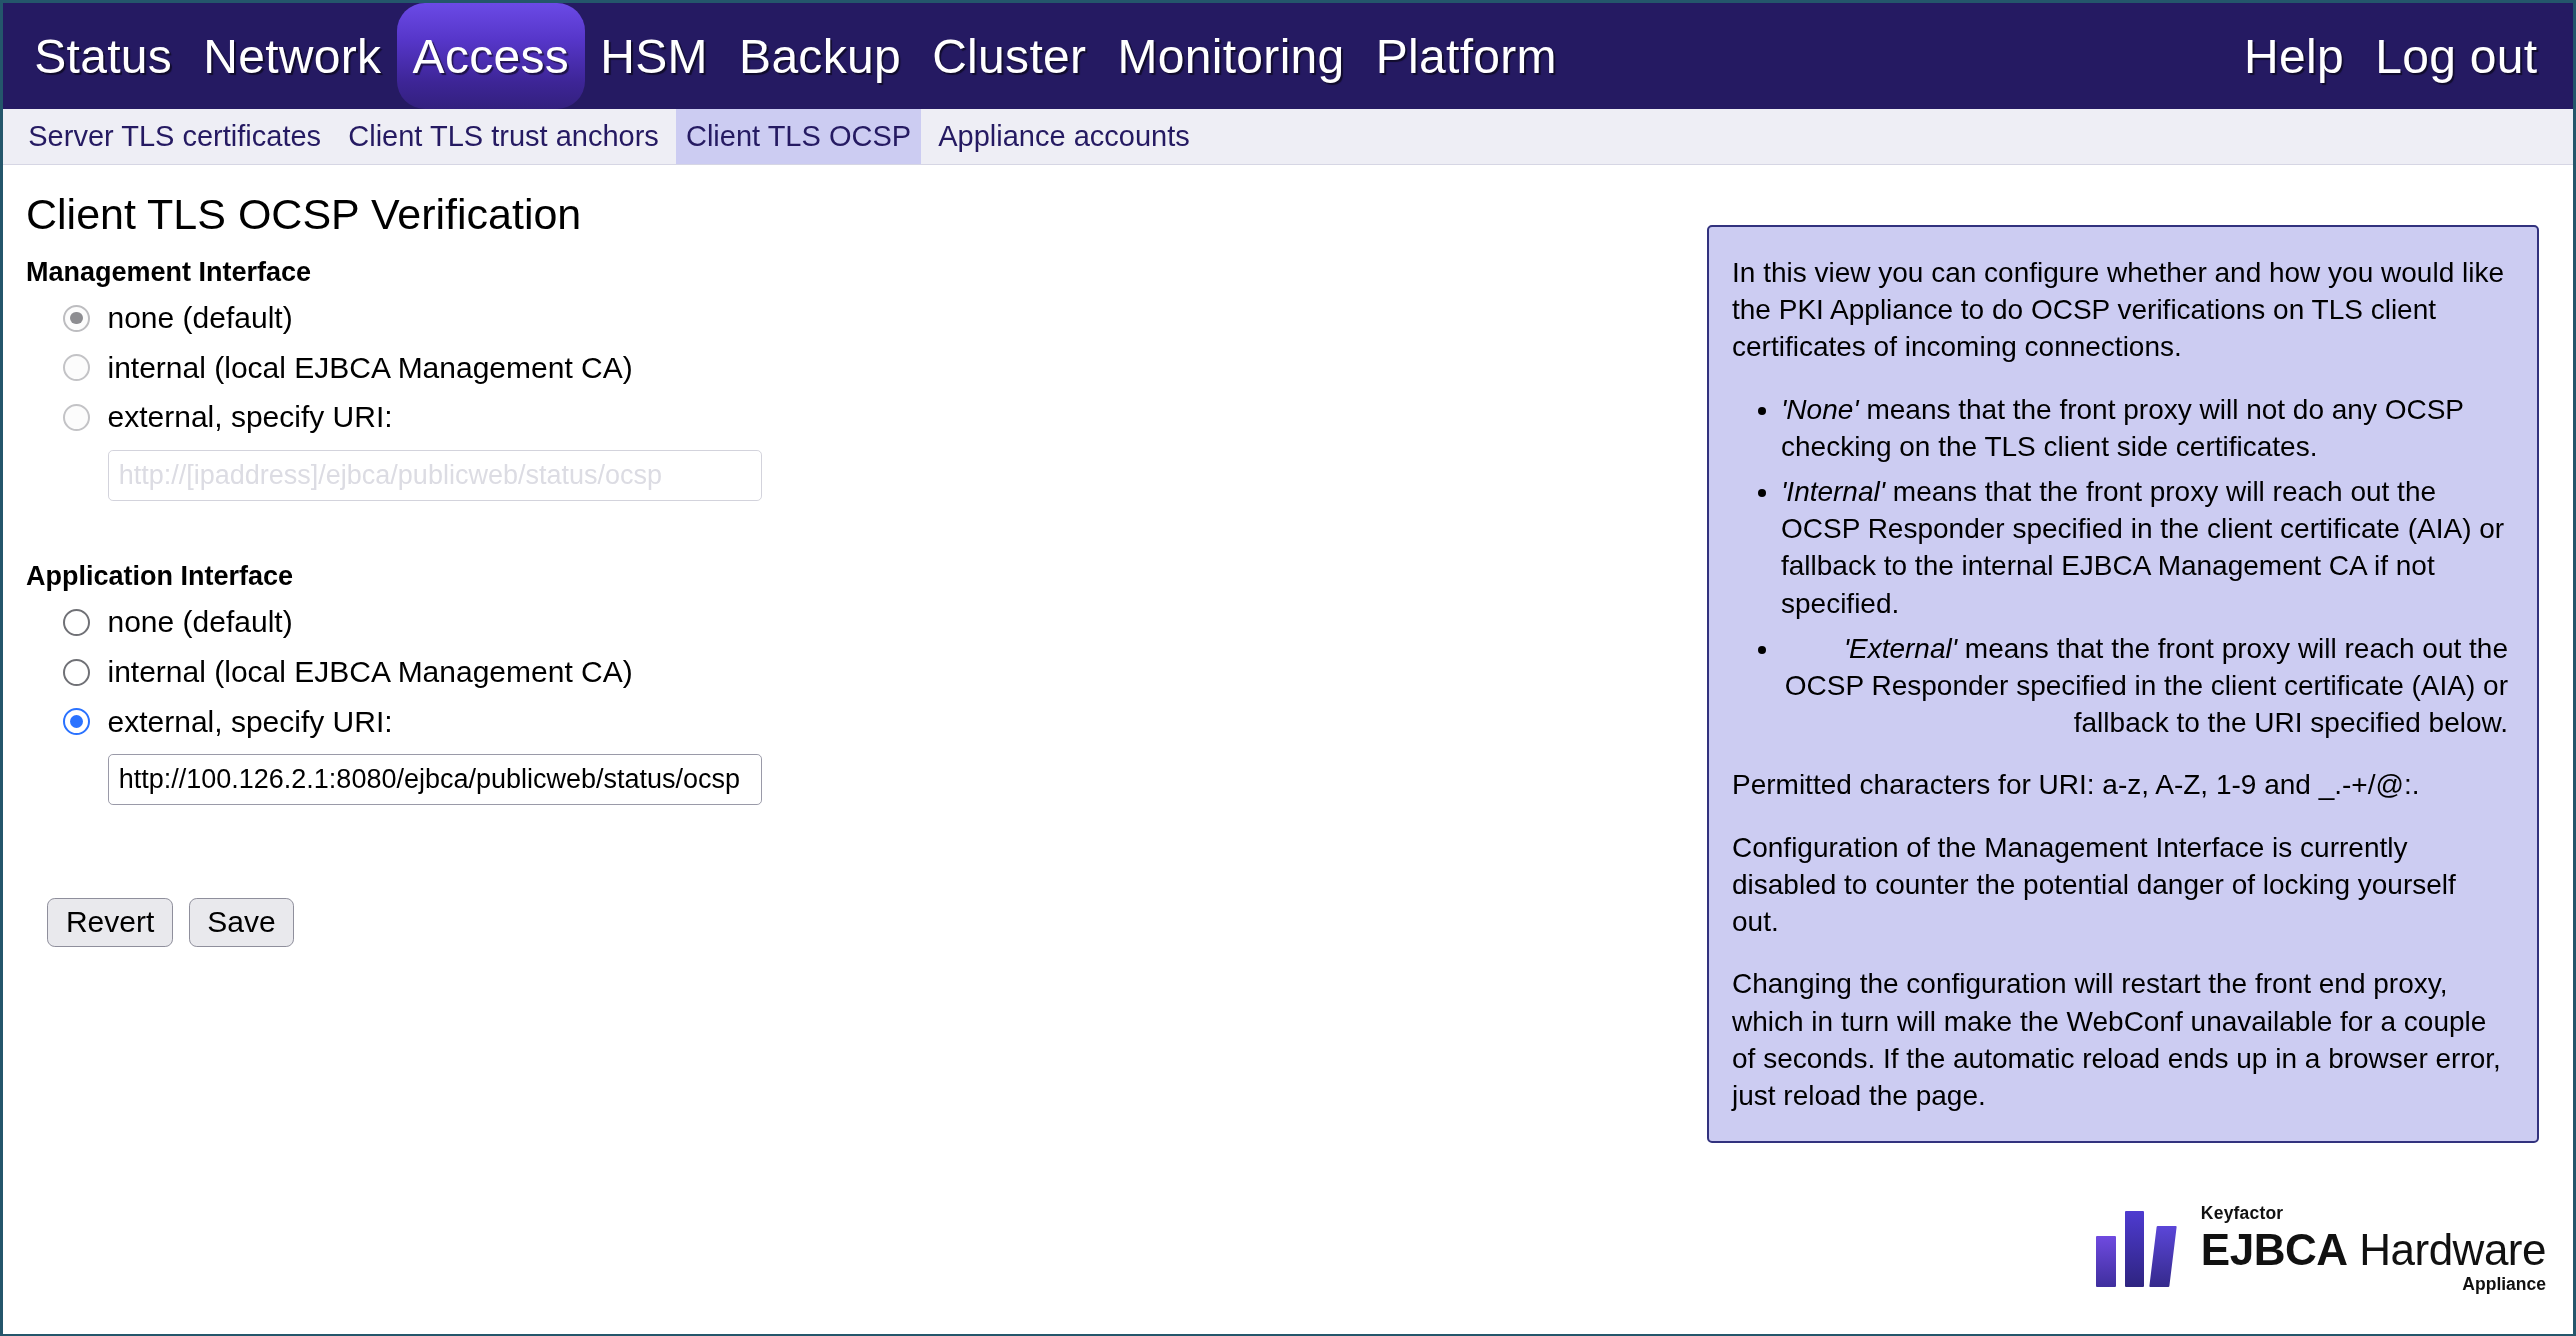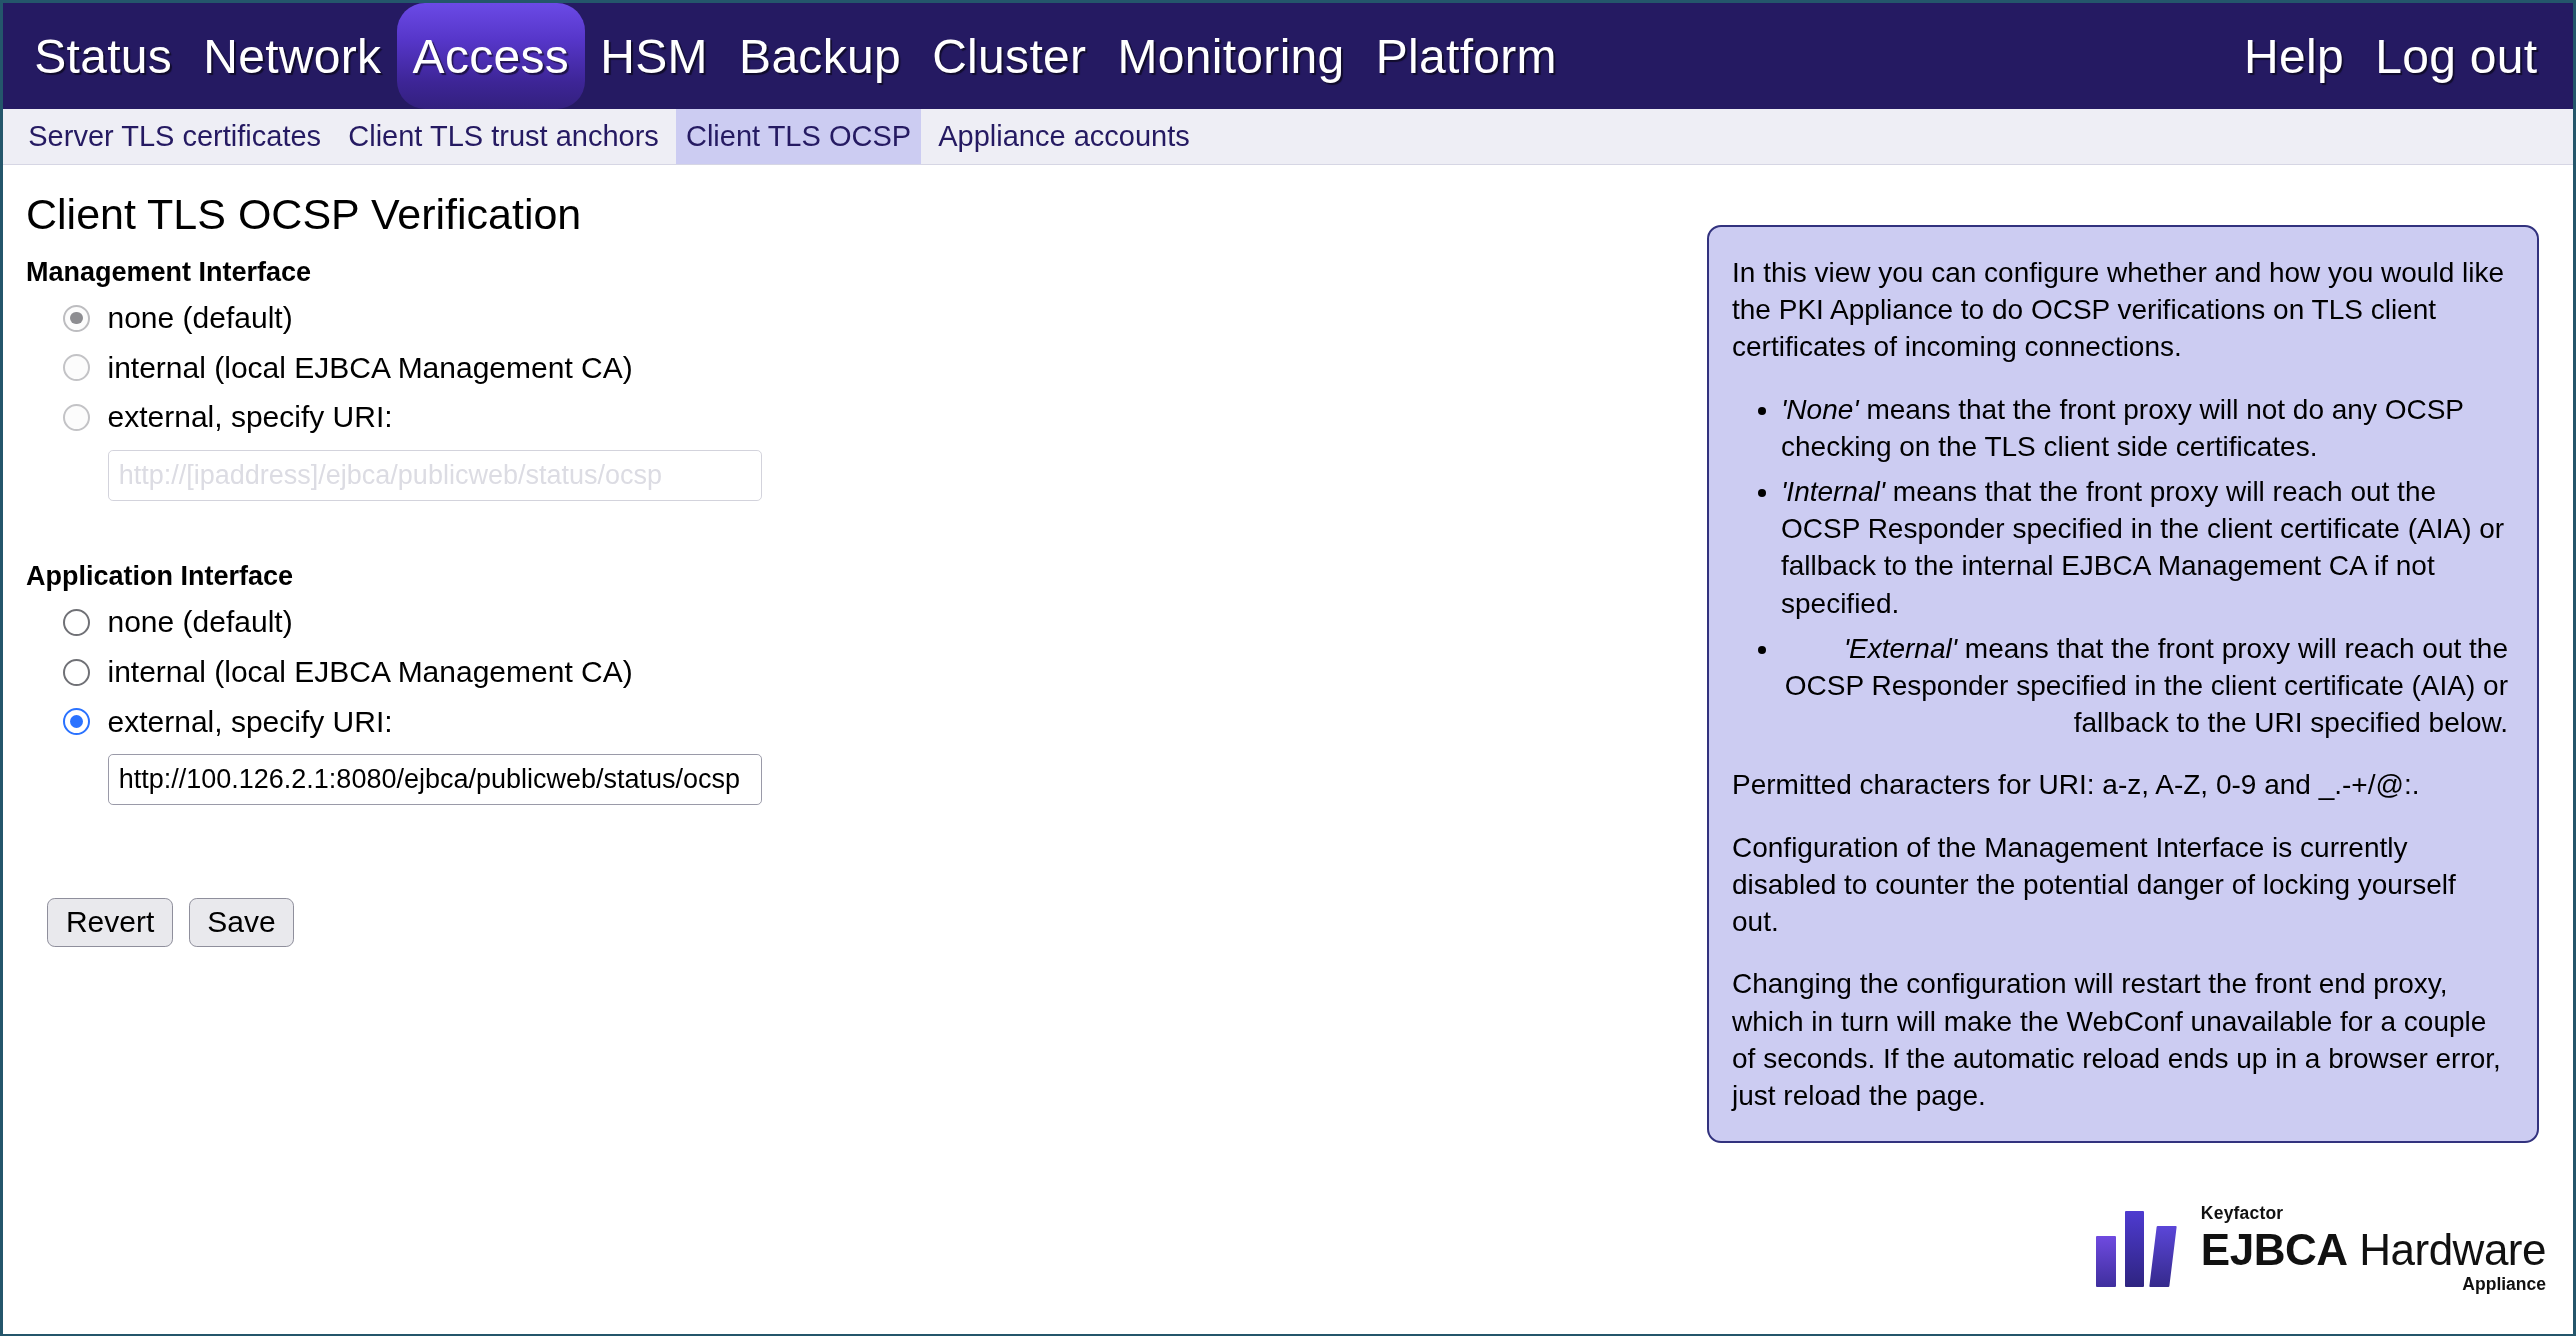--- a/index.html
+++ b/index.html
@@ -211,21 +211,21 @@
 
   
   .info-panel {
     position: absolute;
     left: 1704px;
     top: 222px;
     width: 832px;
     box-sizing: border-box;
     background: #ccccf2;
     border: 2.9px solid #32327e;
-    border-radius: 14px;
+    border-radius: 5px;
     padding: 27px 29px 27px 23px;
     color: #000000;
     font-size: 28px;
     line-height: 1.33;
   }
   .info-panel p { margin: 0 0 25px 0; }
   .info-panel p.last { margin-bottom: 0; }
   .info-panel ul {
     margin: 0 0 25px 0;
     padding-left: 49px;
@@ -370,21 +370,21 @@
       <li>
         <em>'None'</em><span> means that the front proxy will not do any OCSP checking on the TLS client side certificates.</span>
       </li>
       <li>
         <em>'Internal'</em><span> means that the front proxy will reach out the OCSP Responder specified in the client certificate (AIA) or fallback to the internal EJBCA Management CA if not specified.</span>
       </li>
       <li>
         <em>'External'</em><span> means that the front proxy will reach out the OCSP Responder specified in the client certificate (AIA) or fallback to the URI specified below.</span>
       </li>
     </ul>
-    <p>Permitted characters for URI: a-z, A-Z, 0-9 and _.-+/@:.</p>
+    <p>Permitted characters for URI: a-z, A-Z, 1-9 and _.-+/@:.</p>
     <p>Configuration of the Management Interface is currently disabled to counter the potential danger of locking yourself out.</p>
     <p class="last">Changing the configuration will restart the front end proxy, which in turn will make the WebConf unavailable for a couple of seconds. If the automatic reload ends up in a browser error, just reload the page.</p>
   </div>
 
   <div class="logo">
     <div class="logo-bars">
       <span class="bar1"></span>
       <span class="bar2"></span>
       <span class="bar3"></span>
     </div>

